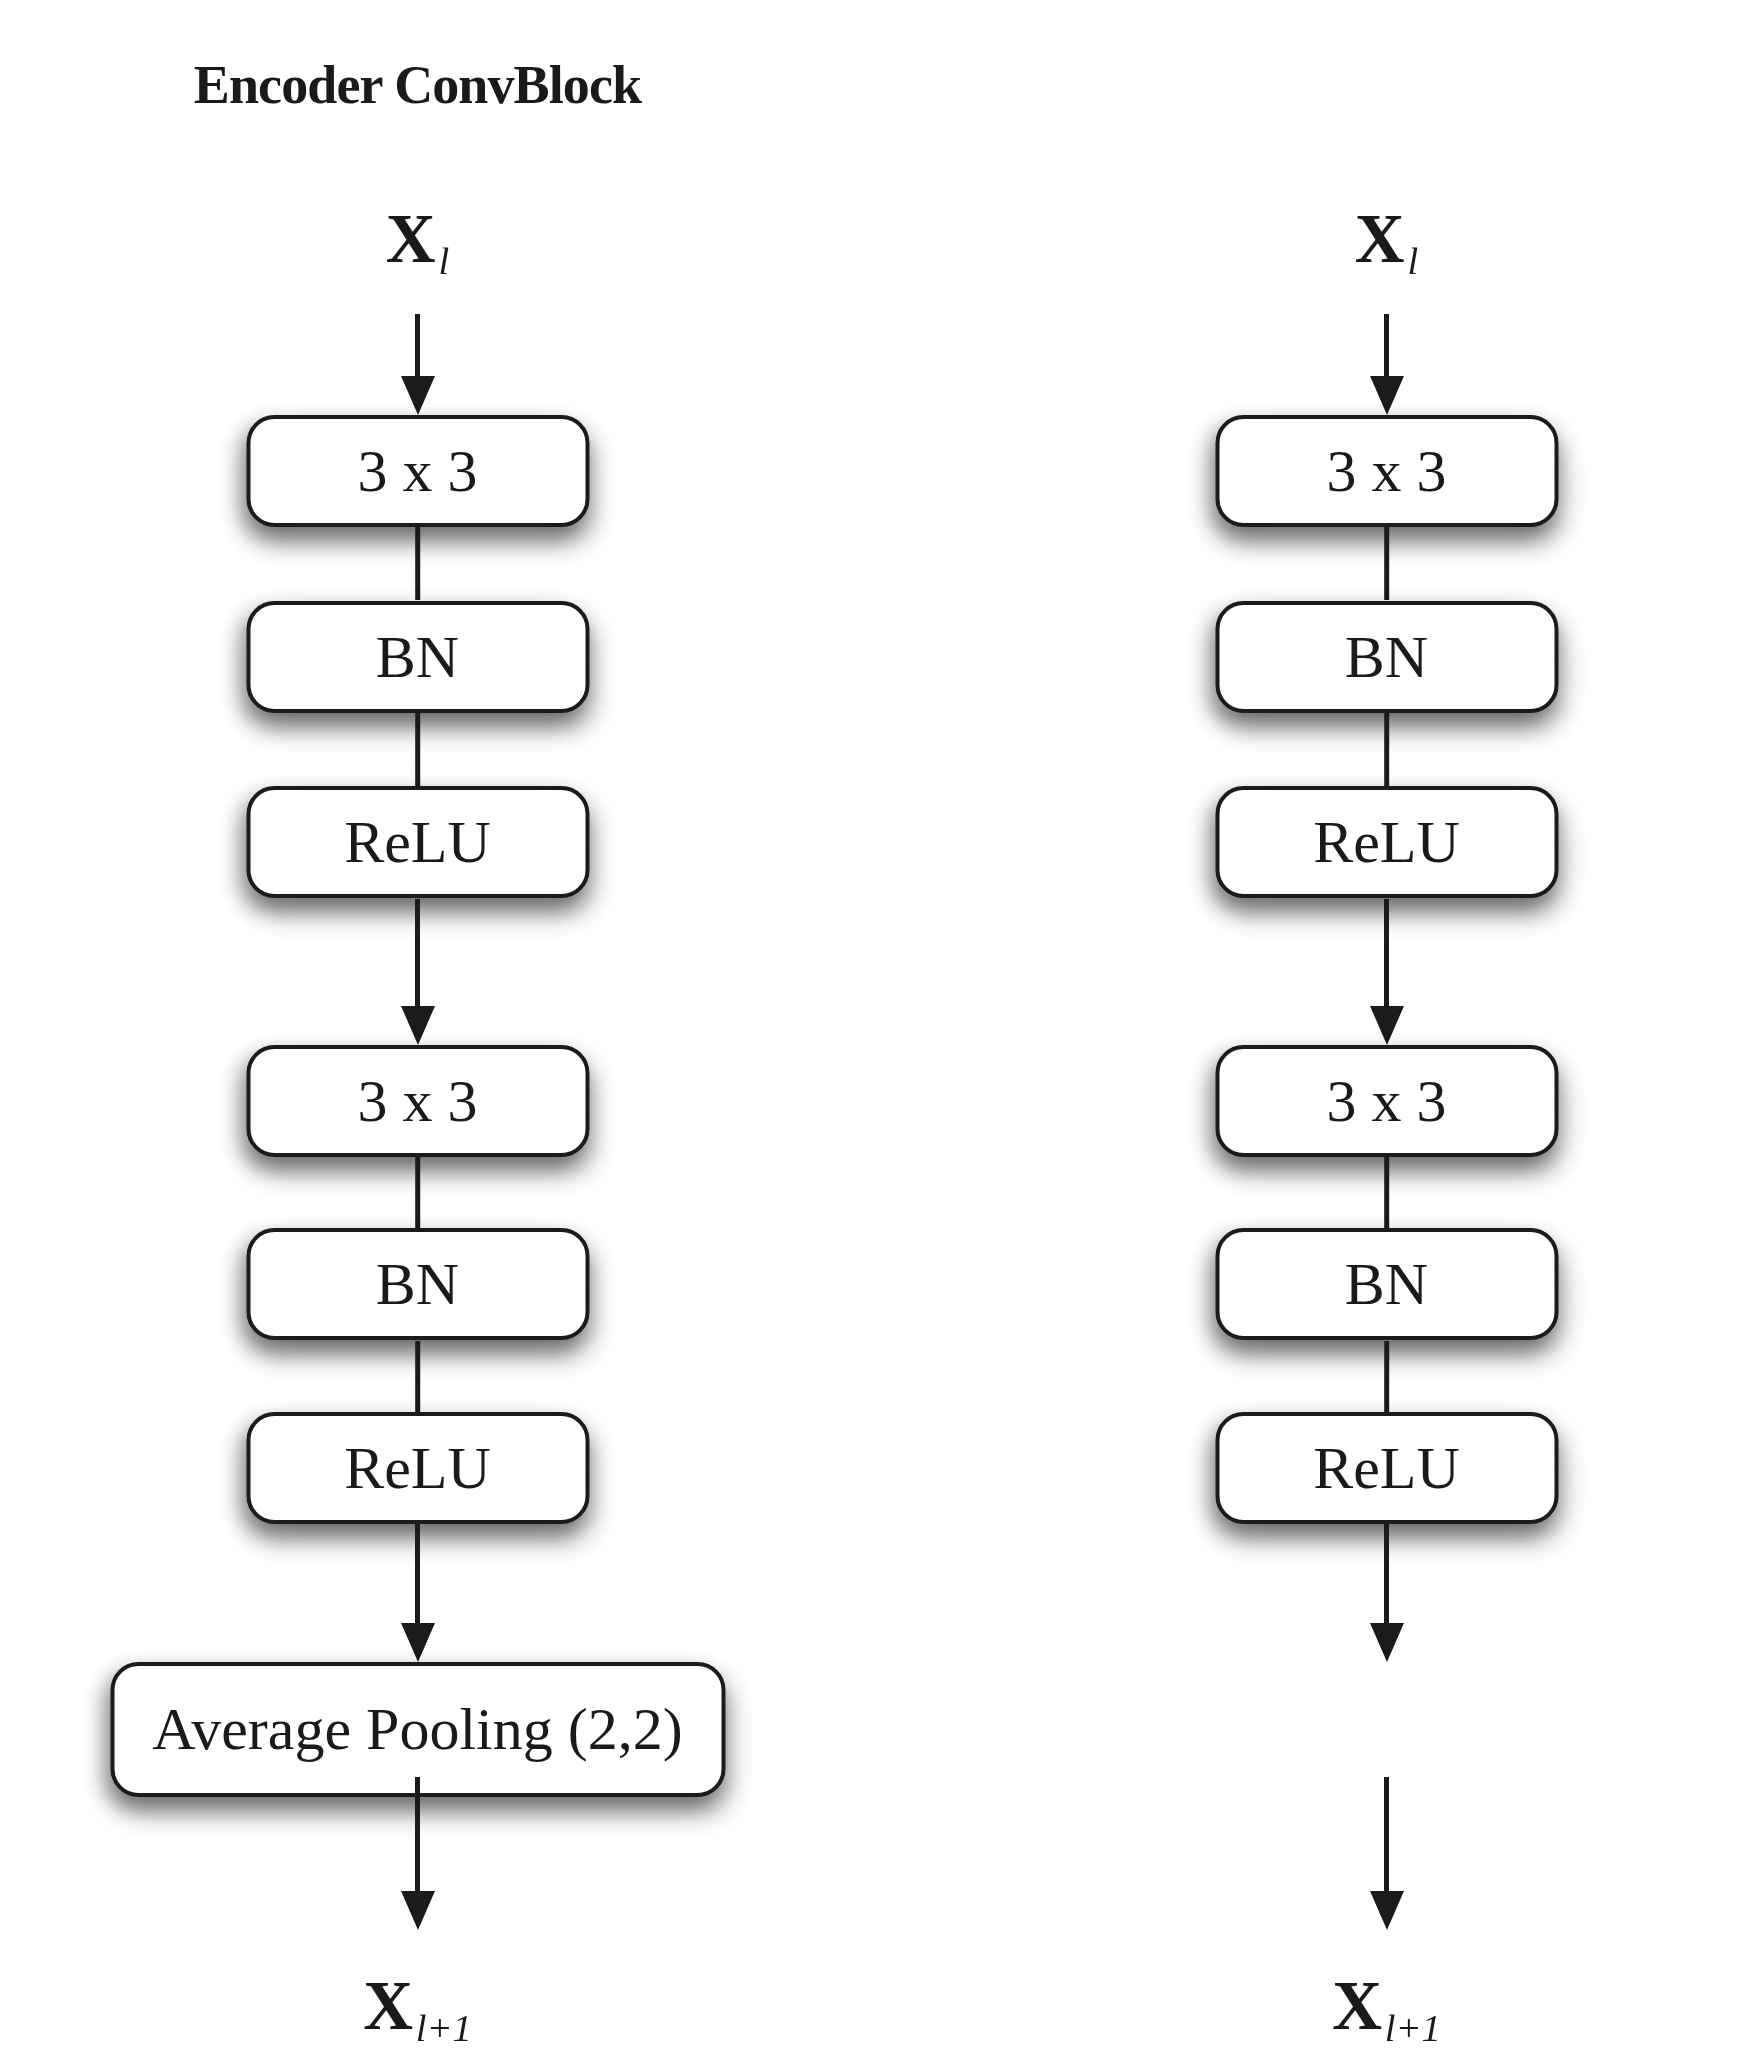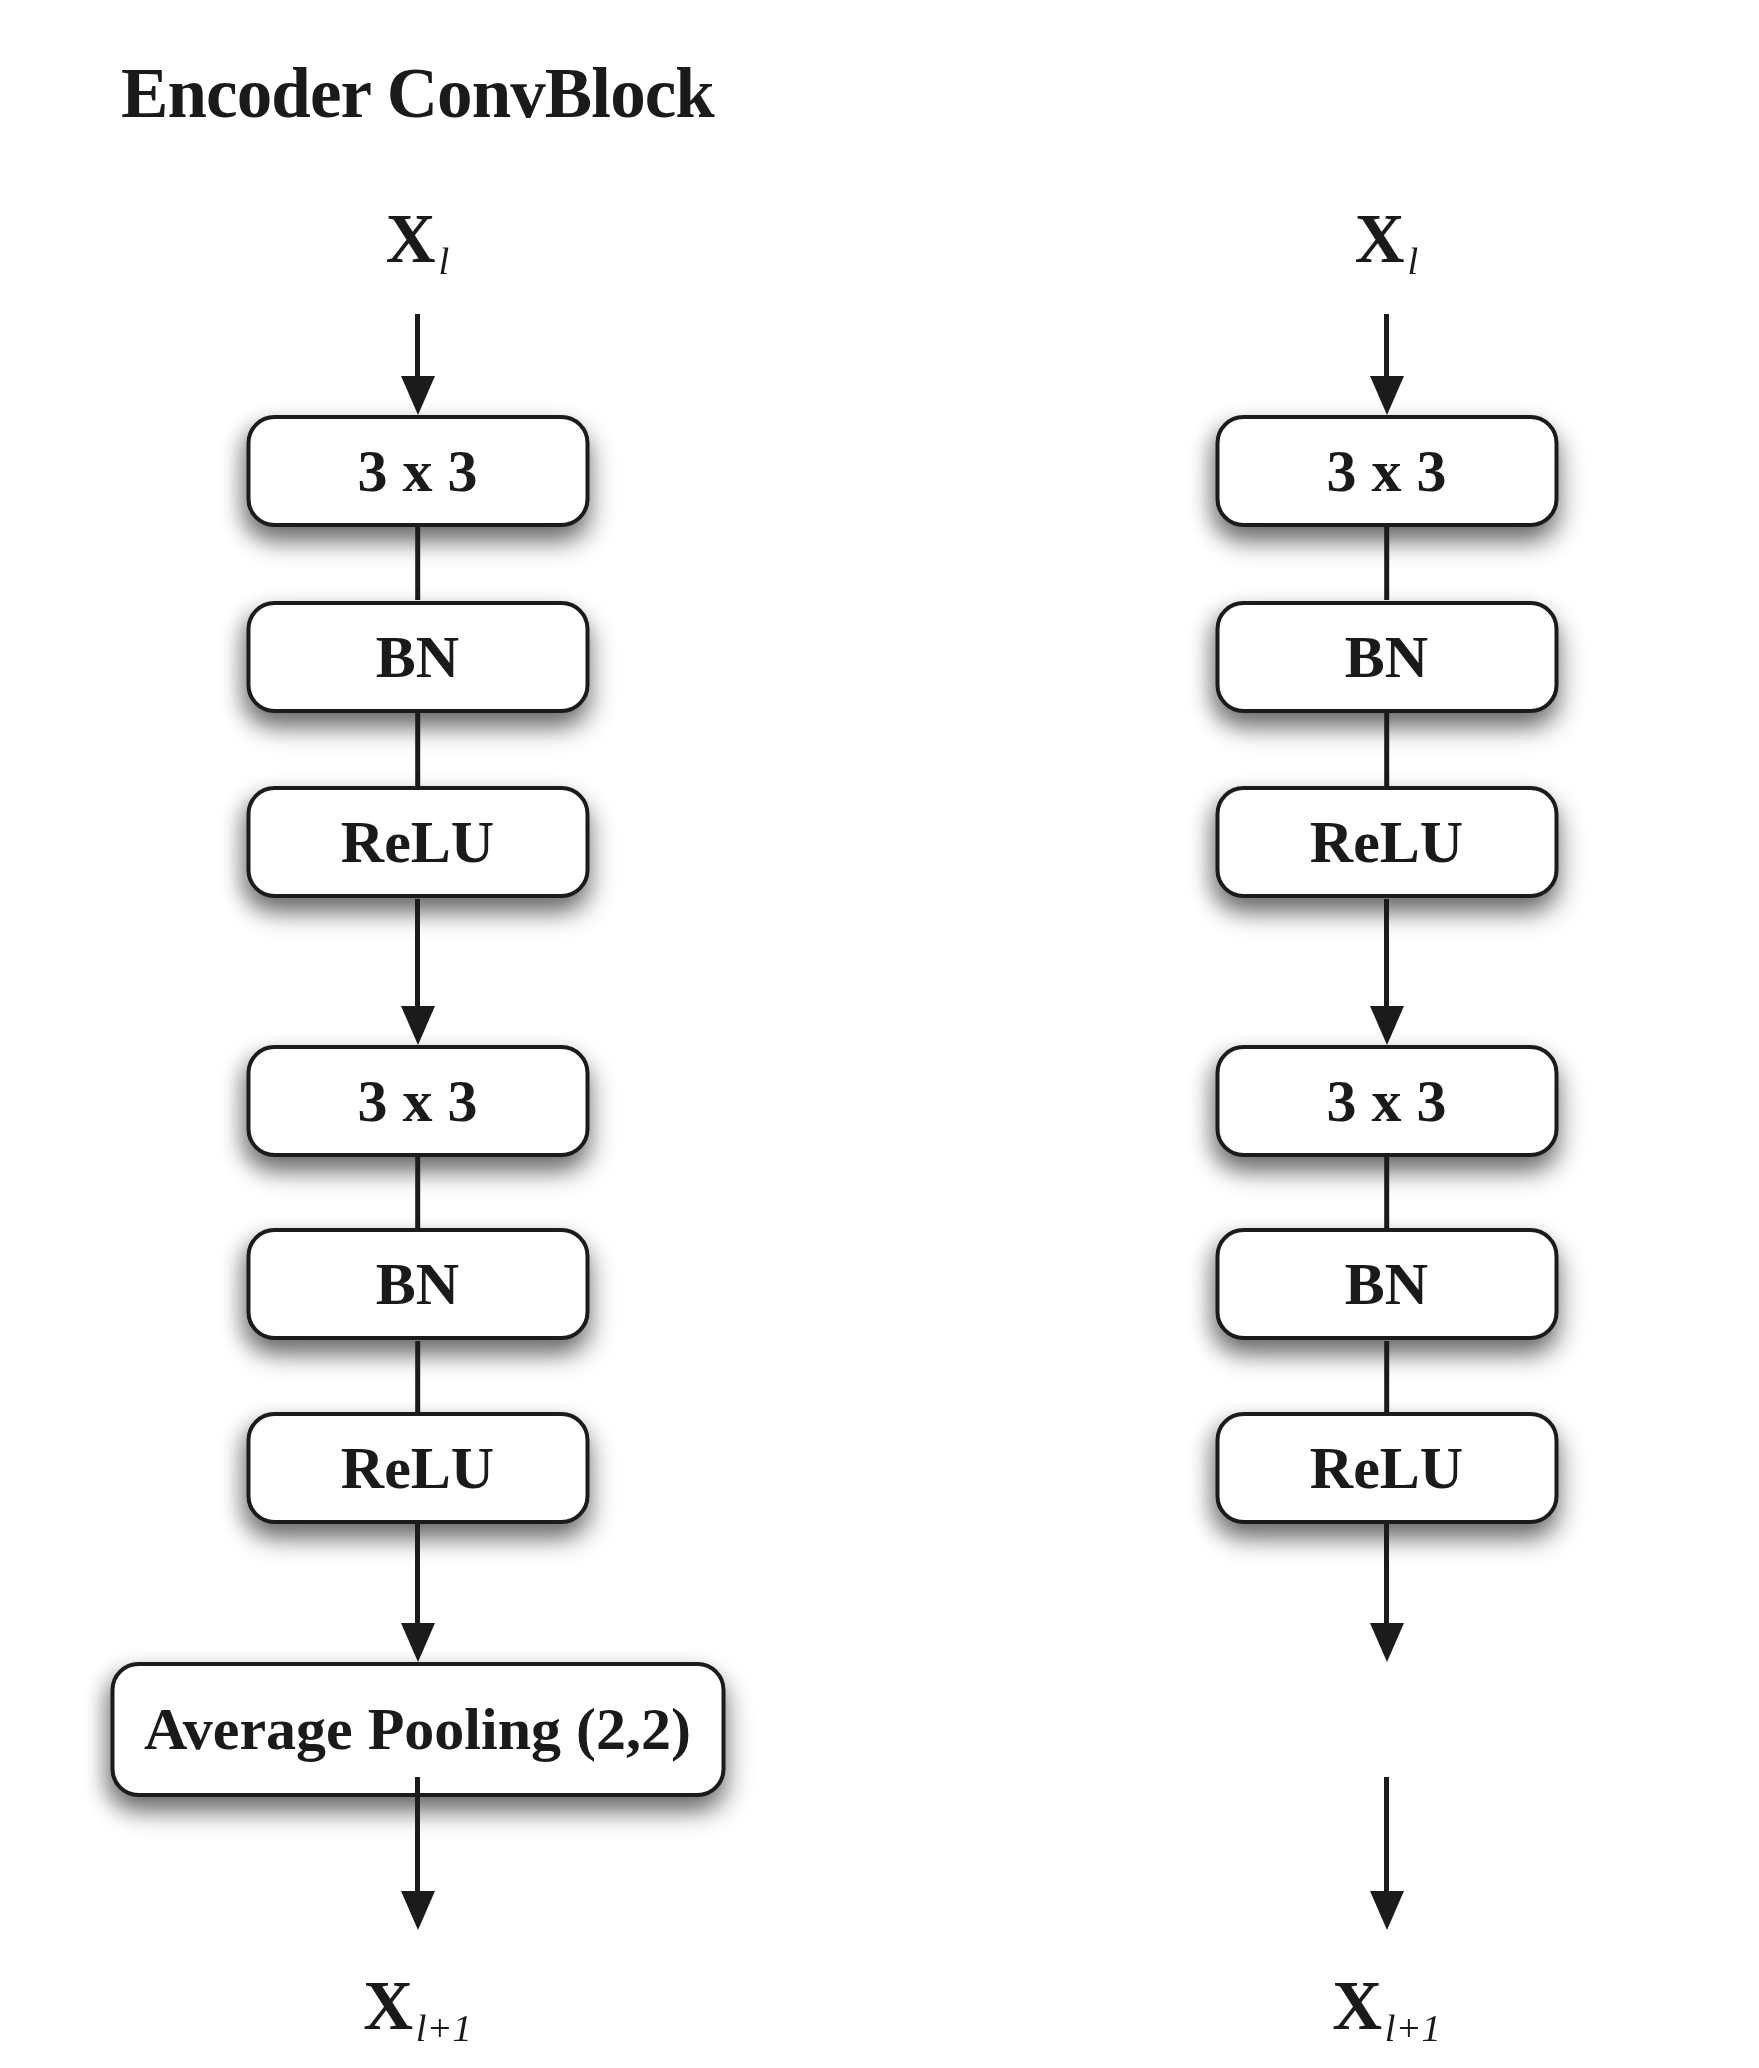--- a/index.html
+++ b/index.html
@@ -17,21 +17,21 @@
     position:relative;
     overflow:hidden;
   }
   .column{position:absolute;top:0;height:2069px;width:731px;}
   #col-encoder{left:52px;}
   #col-decoder{left:1021px;}
   .cx{position:absolute;left:50%;transform:translateX(-50%);}
   .title{
     top:58px;
     font-weight:bold;
-    font-size:71px;
+    font-size:54px;
     line-height:1;
     white-space:nowrap;
     letter-spacing:-0.9px;
     margin:0;
   }
   .io-label{
     font-weight:bold;
     font-size:69px;
     line-height:1;
     white-space:nowrap;
@@ -48,21 +48,20 @@
   .output-label{top:1972px;}
   .node{
     background:var(--fill);
     border:4.7px solid var(--stroke);
     border-radius:28px;
     box-sizing:border-box;
     display:flex;align-items:center;justify-content:center;
     font-size:60px;
     white-space:nowrap;
     box-shadow: 1.9px 15px 26px rgba(0,0,0,0.45), -7.5px 9.4px 20.6px rgba(0,0,0,0.25);
-    font-weight: bold;
   }
   .node.small{width:343px;height:112px;}
   .node.wide-enc{width:615px;height:135px;}
   .node.wide-dec{width:600px;height:115px;}
   .connector{width:5.6px;background:var(--stroke);}
   .arrow{display:flex;flex-direction:column;align-items:center;width:34px;}
   .arrow .shaft{width:5.6px;flex:1;background:var(--stroke);}
   .arrow .head{
     width:0;height:0;
     border-left:17px solid transparent;

